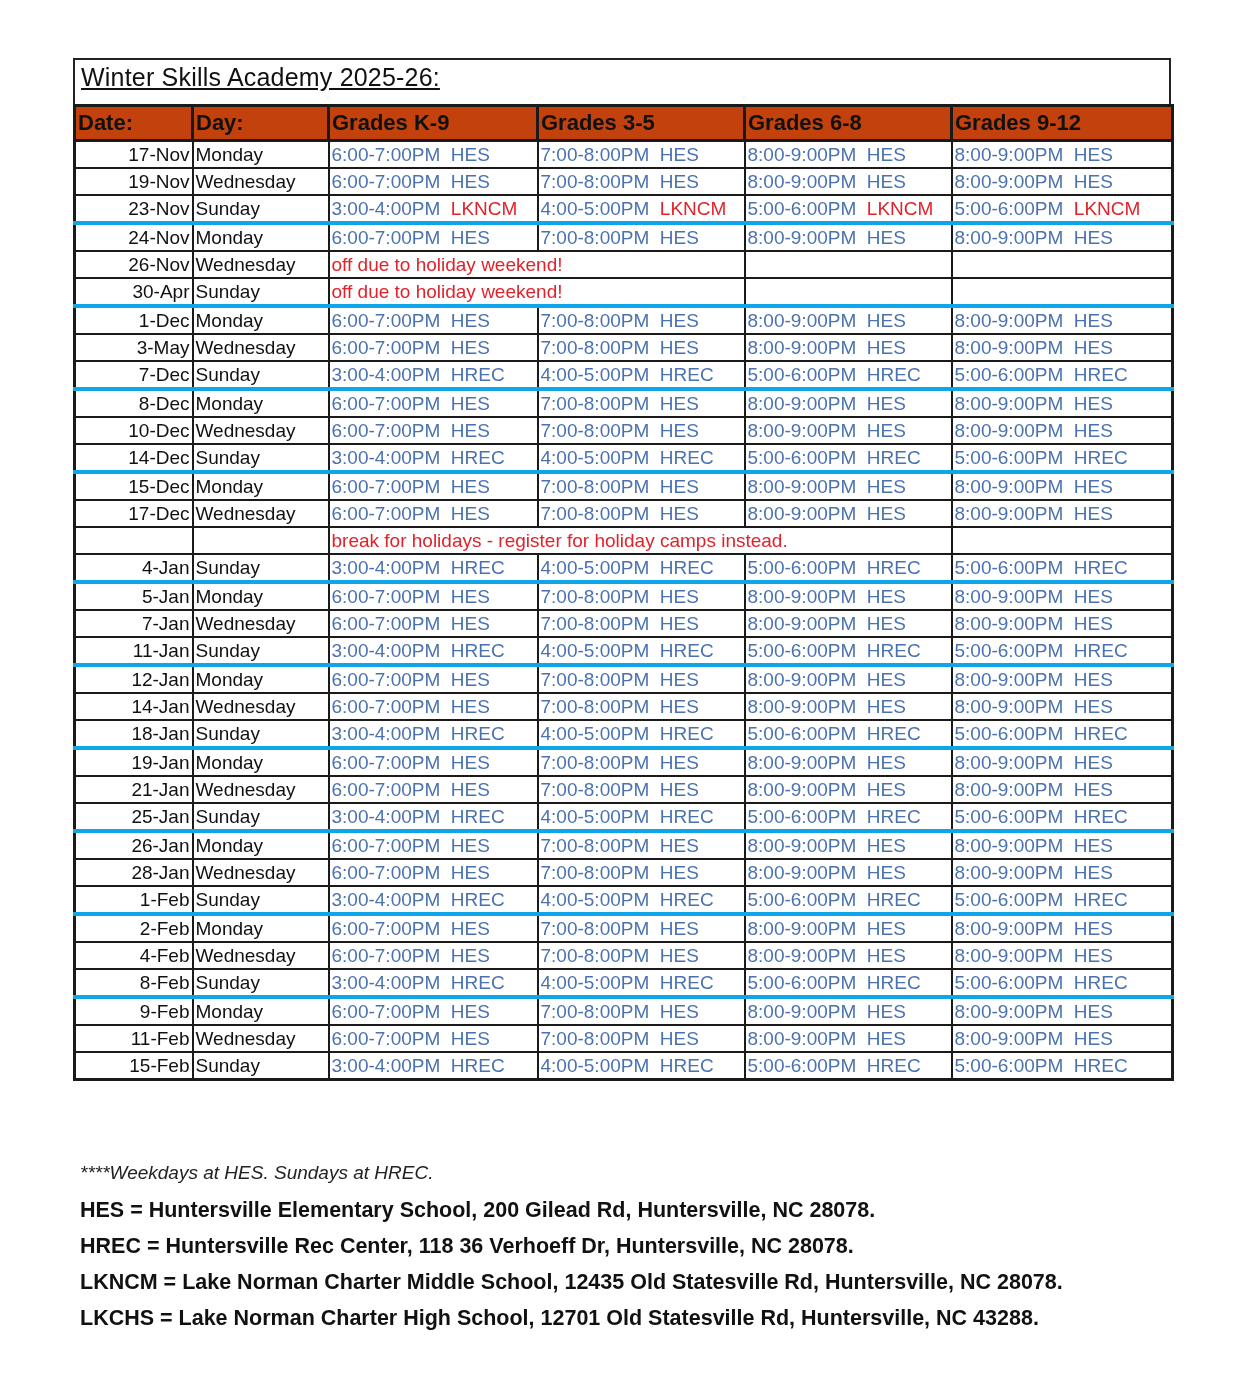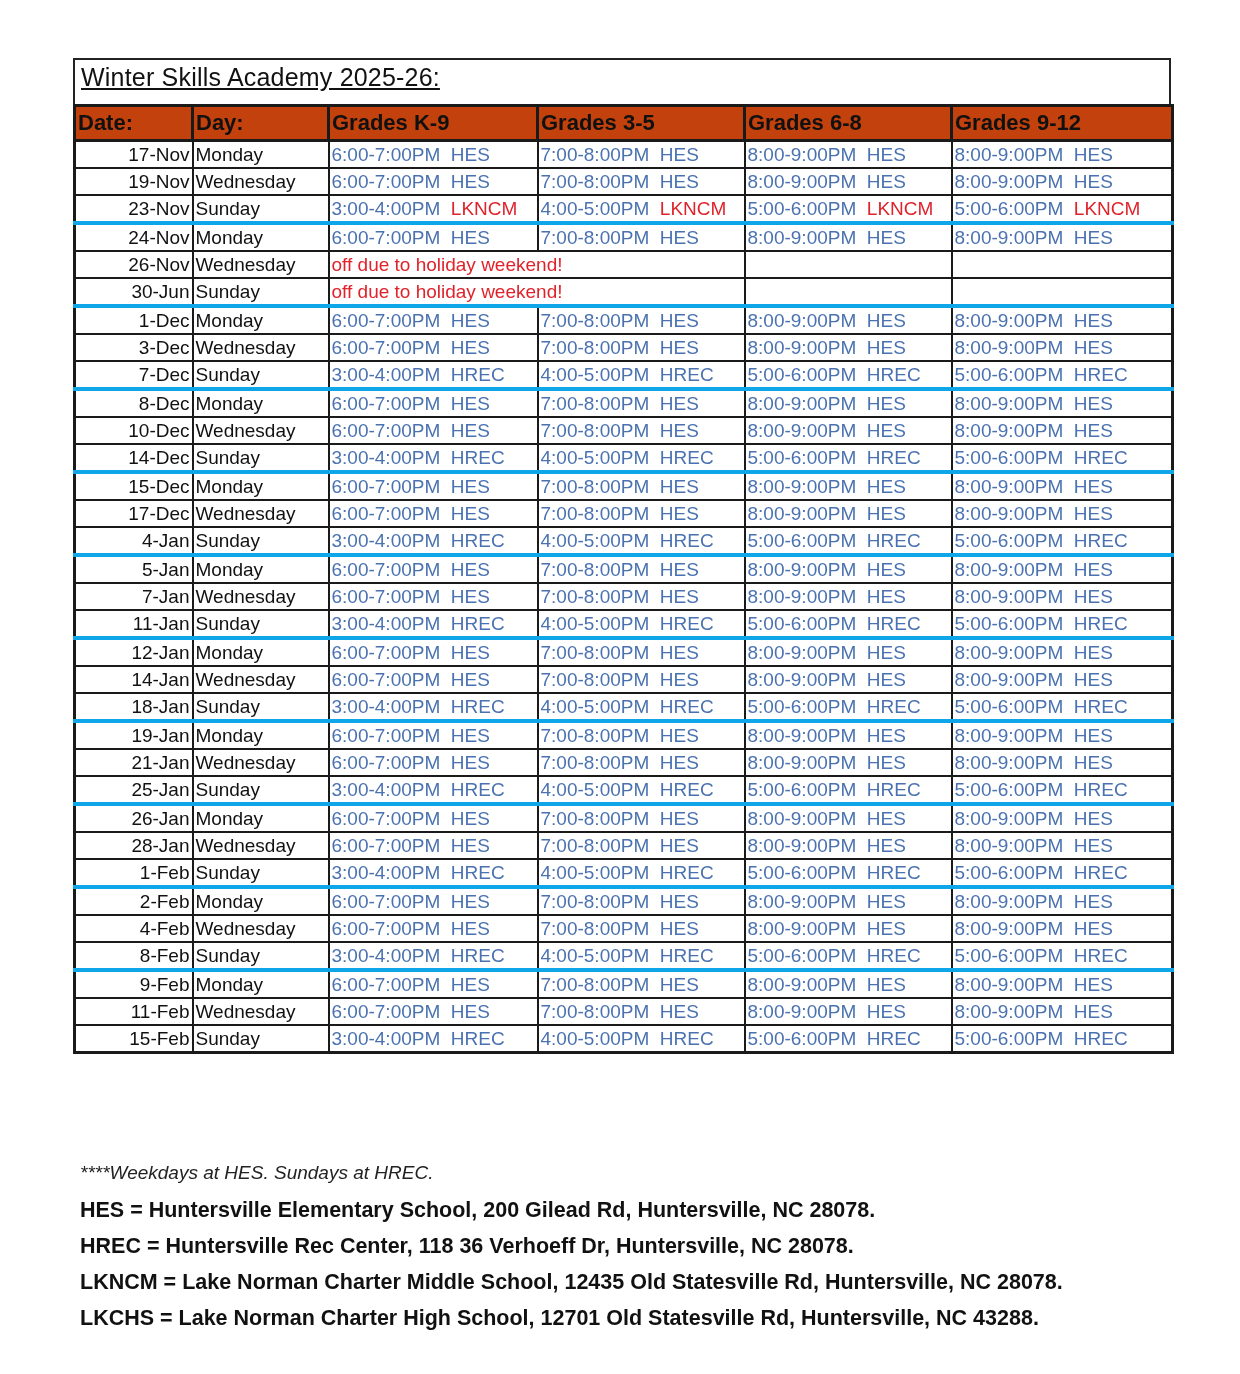--- a/index.html
+++ b/index.html
@@ -96,36 +96,36 @@
           <td class="slot"><span>8:00-9:00PM</span>&nbsp;&nbsp;<span>HES</span></td>
         </tr>
         <tr>
           <td class="date">26-Nov</td>
           <td class="day">Wednesday</td>
           <td class="note" colspan="2">off due to holiday weekend!</td>
           <td></td>
           <td></td>
         </tr>
         <tr class="group-end">
-          <td class="date">30-Jun</td>
+          <td class="date">30-Apr</td>
           <td class="day">Sunday</td>
           <td class="note" colspan="2">off due to holiday weekend!</td>
           <td></td>
           <td></td>
         </tr>
         <tr>
           <td class="date">1-Dec</td>
           <td class="day">Monday</td>
           <td class="slot"><span>6:00-7:00PM</span>&nbsp;&nbsp;<span>HES</span></td>
           <td class="slot"><span>7:00-8:00PM</span>&nbsp;&nbsp;<span>HES</span></td>
           <td class="slot"><span>8:00-9:00PM</span>&nbsp;&nbsp;<span>HES</span></td>
           <td class="slot"><span>8:00-9:00PM</span>&nbsp;&nbsp;<span>HES</span></td>
         </tr>
         <tr>
-          <td class="date">3-Dec</td>
+          <td class="date">3-May</td>
           <td class="day">Wednesday</td>
           <td class="slot"><span>6:00-7:00PM</span>&nbsp;&nbsp;<span>HES</span></td>
           <td class="slot"><span>7:00-8:00PM</span>&nbsp;&nbsp;<span>HES</span></td>
           <td class="slot"><span>8:00-9:00PM</span>&nbsp;&nbsp;<span>HES</span></td>
           <td class="slot"><span>8:00-9:00PM</span>&nbsp;&nbsp;<span>HES</span></td>
         </tr>
         <tr class="group-end">
           <td class="date">7-Dec</td>
           <td class="day">Sunday</td>
           <td class="slot"><span>3:00-4:00PM</span>&nbsp;&nbsp;<span>HREC</span></td>
@@ -165,20 +165,26 @@
           <td class="slot"><span>8:00-9:00PM</span>&nbsp;&nbsp;<span>HES</span></td>
           <td class="slot"><span>8:00-9:00PM</span>&nbsp;&nbsp;<span>HES</span></td>
         </tr>
         <tr>
           <td class="date">17-Dec</td>
           <td class="day">Wednesday</td>
           <td class="slot"><span>6:00-7:00PM</span>&nbsp;&nbsp;<span>HES</span></td>
           <td class="slot"><span>7:00-8:00PM</span>&nbsp;&nbsp;<span>HES</span></td>
           <td class="slot"><span>8:00-9:00PM</span>&nbsp;&nbsp;<span>HES</span></td>
           <td class="slot"><span>8:00-9:00PM</span>&nbsp;&nbsp;<span>HES</span></td>
+        </tr>
+        <tr>
+          <td class="date"></td>
+          <td class="day"></td>
+          <td class="note" colspan="3">break for holidays - register for holiday camps instead.</td>
+          <td></td>
         </tr>
         <tr class="group-end">
           <td class="date">4-Jan</td>
           <td class="day">Sunday</td>
           <td class="slot"><span>3:00-4:00PM</span>&nbsp;&nbsp;<span>HREC</span></td>
           <td class="slot"><span>4:00-5:00PM</span>&nbsp;&nbsp;<span>HREC</span></td>
           <td class="slot"><span>5:00-6:00PM</span>&nbsp;&nbsp;<span>HREC</span></td>
           <td class="slot"><span>5:00-6:00PM</span>&nbsp;&nbsp;<span>HREC</span></td>
         </tr>
         <tr>

